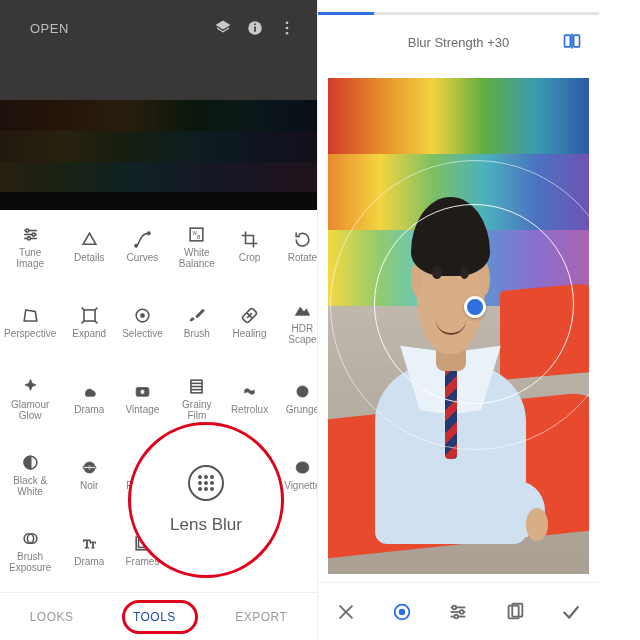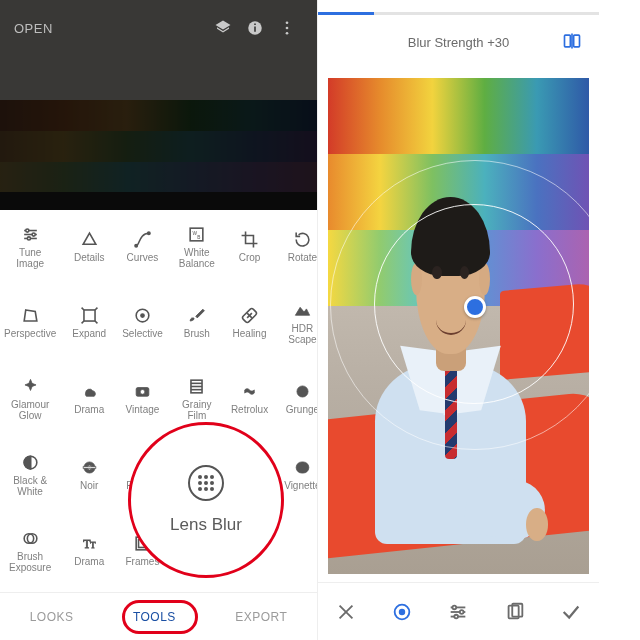--- a/index.html
+++ b/index.html
@@ -5,21 +5,21 @@
   * { box-sizing: border-box; margin: 0; padding: 0; }
   html, body { width: 640px; height: 640px; font-family: -apple-system, Helvetica, Arial, sans-serif; background: #fff; }
   .wrap { display: flex; width: 640px; height: 640px; }
   .pane { position: relative; overflow: hidden; }
   .left { width: 317px; height: 640px; background: #fff; }
   .right { width: 282px; height: 640px; background: #fff; border-left: 1px solid #eee; }
 
   
   .l-top { position: relative; width: 100%; height: 210px; background: #7f7c78; }
   .l-dim { position:absolute; inset:0; background: rgba(0,0,0,0.55); }
-  .l-header { position: absolute; top: 0; left: 0; right: 0; height: 56px; display:flex; align-items:center; padding: 0 14px; color:#b4b4b4; }
+  .l-header { position: absolute; top: 0; left: 16px; right: 0; height: 56px; display:flex; align-items:center; padding: 0 14px; color:#b4b4b4; }
   .l-open { font-size: 13px; letter-spacing: 0.5px; color:#bdbdbd; }
   .l-spacer { flex: 1; }
   .l-icn { width: 32px; display:flex; align-items:center; justify-content:center; color:#c9c9c9; }
   .l-icn svg { width:18px; height:18px; }
   .l-photo { position:absolute; left:0; right:0; top:100px; height:110px; }
   .band { position:absolute; left:0; right:0; height:28%; }
   .b1 { top:0; background: linear-gradient(90deg,#9a5c3e,#c27138,#d9a24a,#3e7d3f,#3a7f88,#2c4f87); }
   .b2 { top:28%; background: linear-gradient(90deg,#b6854d,#d8b050,#6fa05a,#4aa2a8,#4f6fa8,#6b4f99); }
   .b3 { top:56%; background: linear-gradient(90deg,#cfae5e,#8db56d,#58b7ba,#6b8cc0,#8a6fb6,#a06490); }
   .b4 { top:84%; height:16%; background:#3b3b3b; }

